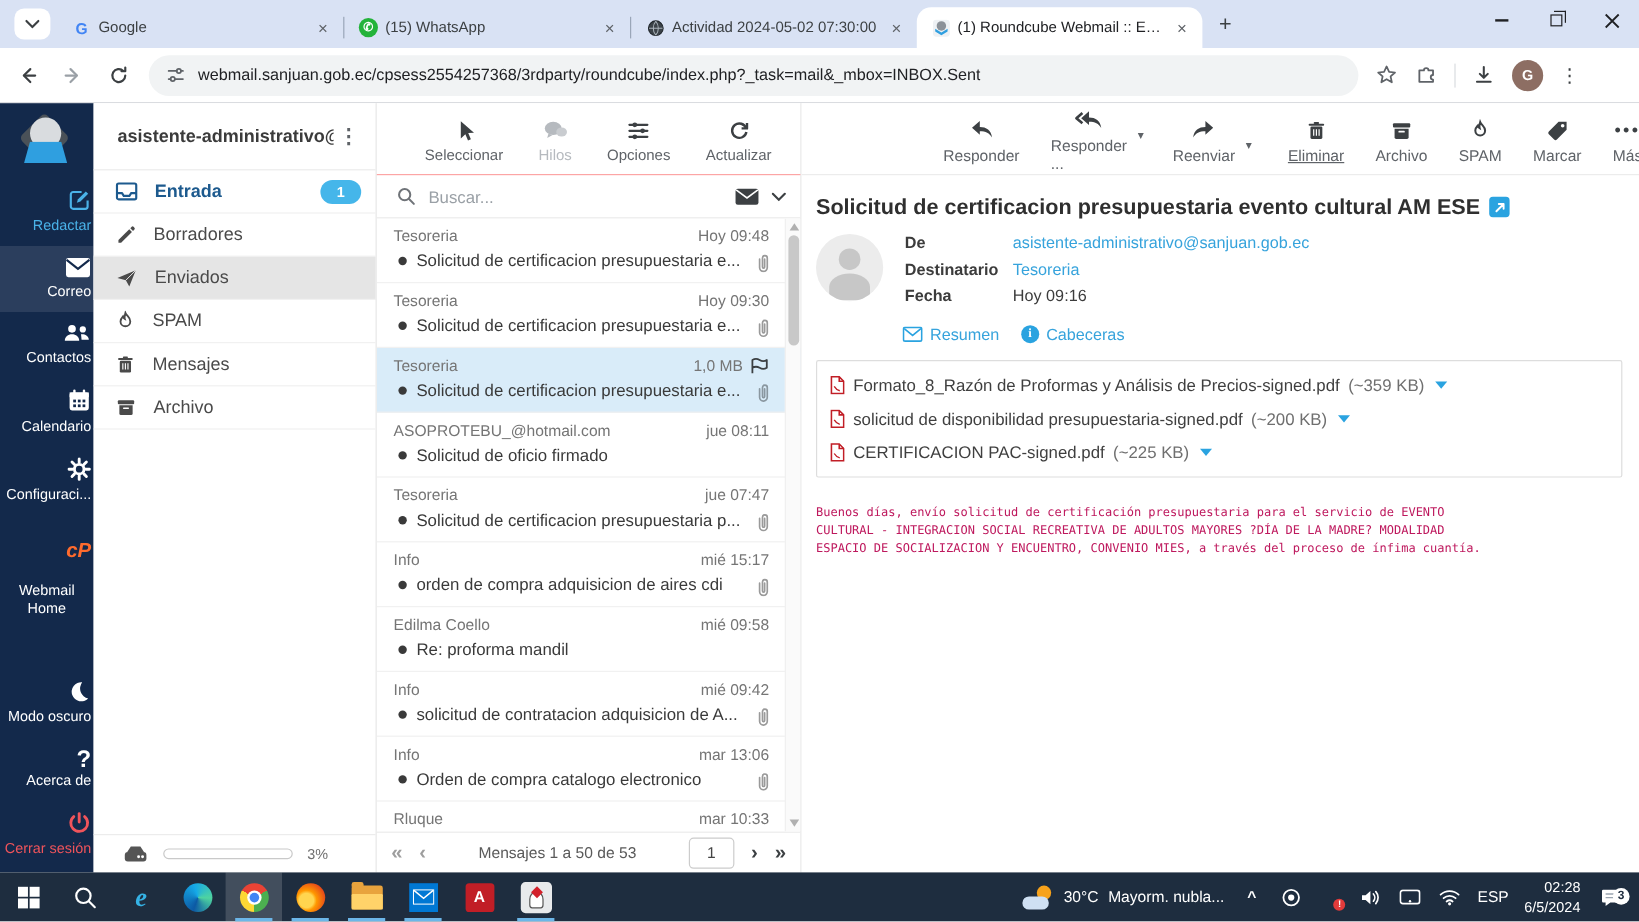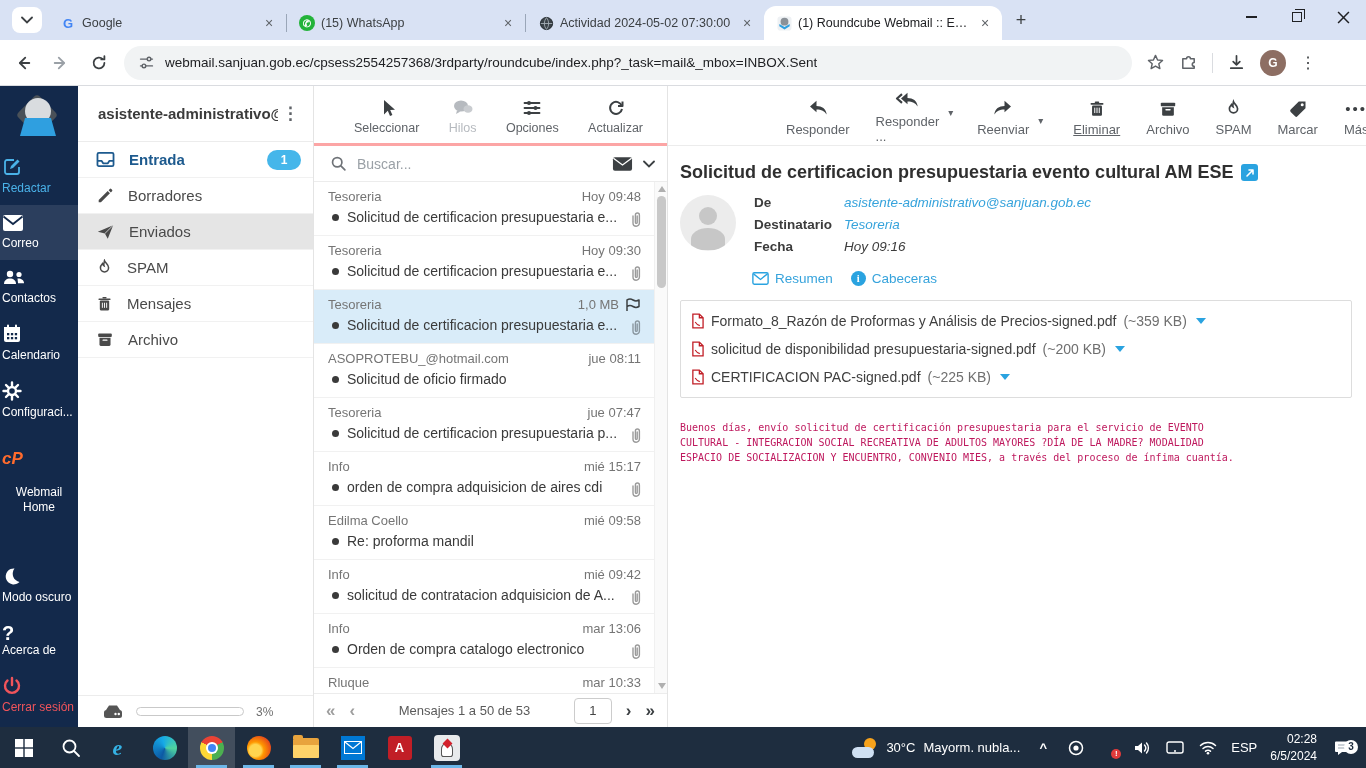--- a/index.html
+++ b/index.html
@@ -31,21 +31,21 @@
   .avatar-g { width:26px; height:26px; border-radius:50%; background:#8d6e63; color:#fff; font-size:12px; font-weight:bold; display:flex; align-items:center; justify-content:center; }
   .vdiv { width:1px; height:20px; background:#dadce0; }
   .kebab { font-size:16px; color:#3c4043; }
 
   
   .appnav { position:absolute; top:86px; left:0; width:78px; height:641px; background:#13294b; display:flex; flex-direction:column; align-items:stretch; color:#fff; }
   .logo { width:46px; height:44px; margin:12px auto 6px; position:relative; }
   .logo .back { position:absolute; left:6px; top:2px; width:30px; height:30px; background:#4a5158; transform:rotate(45deg); border-radius:4px; }
   .logo .sphere { position:absolute; left:9px; top:0px; width:26px; height:26px; border-radius:50%; background:#d9dcdf; }
   .logo .cube { position:absolute; left:4px; top:20px; width:36px; height:18px; background:#2f9fe0; clip-path:polygon(14% 0,86% 0,100% 100%,0 100%); }
-  .navitem { display:flex; flex-direction:column; align-items:flex-start; padding:9px 2px; font-size:12px; line-height:1.25; text-align:center; cursor:default; }
+  .navitem { display:flex; flex-direction:column; align-items:flex-end; padding:9px 2px; font-size:12px; line-height:1.25; text-align:center; cursor:default; }
   .navitem svg { margin-bottom:4px; }
   .navitem.compose { color:#4ab2e8; }
   .navitem.active { background:rgba(255,255,255,.10); }
   .navitem.logout { color:#f0545b; }
   .navgap { height:10px; }
   .navbottom { margin-top:auto; }
   .cp-logo { font-weight:bold; font-style:italic; font-size:17px; color:#ff6b2d; margin-bottom:16px; }
 
   
   .folders { position:absolute; top:86px; left:78px; width:236px; height:641px; background:#fff; border-right:1px solid #e4e4e4; display:flex; flex-direction:column; }
@@ -57,21 +57,21 @@
   .fitem.inbox { color:#1d5a8e; font-weight:bold; }
   .fitem.sel { background:#e5e5e5; }
   .badge { margin-left:auto; background:#45b6ea; color:#fff; font-size:12px; font-weight:bold; border-radius:10px; min-width:34px; height:20px; display:flex; align-items:center; justify-content:center; }
   .quota { margin-top:auto; height:32px; border-top:1px solid #ececec; display:flex; align-items:center; padding:0 14px 0 24px; gap:12px; }
   .qbar { width:108px; height:9px; border:1px solid #c9c9c9; border-radius:5px; background:#fff; overflow:hidden; }
   .qfill { width:14%; height:100%; background:#4ab0e8; border-radius:5px; }
   .qtxt { font-size:12px; color:#6f6f6f; }
 
   
   .list { position:absolute; top:86px; left:314px; width:354px; height:641px; background:#fff; border-right:1px solid #e4e4e4; display:flex; flex-direction:column; }
-  .ltoolbar { height:60px; border-bottom:3px solid #fca5a5; display:flex; align-items:center; justify-content:space-between; padding:4px 24px 0 40px; }
+  .ltoolbar { height:60px; border-bottom:1px solid #fca5a5; display:flex; align-items:center; justify-content:space-between; padding:4px 24px 0 40px; }
   .tbtn { display:flex; flex-direction:column; align-items:center; gap:3px; font-size:12.5px; color:#5f6368; }
   .tbtn.disabled { color:#b6babf; }
   .searchrow { height:36px; display:flex; align-items:center; padding:0 12px 0 16px; border-bottom:1px solid #ececec; }
   .searchrow input { border:none; outline:none; flex:1; font-size:14px; color:#444; margin-left:10px; font-family:"Liberation Sans",sans-serif; background:transparent; }
   .searchrow input::placeholder { color:#9aa0a6; }
   .rows { position:relative; flex:1; overflow:hidden; }
   .mrow { height:54px; padding:7px 26px 0 14px; border-bottom:1px solid #f1f1f1; position:relative; }
   .mrow.sel { background:#d9ecf9; }
   .l1 { display:flex; justify-content:space-between; align-items:center; font-size:13px; color:#757575; }
   .l1 .flag { margin-left:6px; }
@@ -98,21 +98,21 @@
   .subjectline { display:flex; align-items:center; padding:16px 14px 6px 12px; }
   .subjectline h1 { font-size:18px; color:#2f2f2f; font-weight:bold; white-space:nowrap; overflow:hidden; }
   .extlink { width:17px; height:17px; background:#2aa3e0; border-radius:3px; margin-left:8px; flex:none; display:flex; align-items:center; justify-content:center; }
   .hdrblock { display:flex; padding:6px 12px 0 12px; }
   .pavatar { width:56px; height:56px; border-radius:50%; background:#ececec; position:relative; overflow:hidden; flex:none; }
   .pavatar .head { position:absolute; left:19px; top:12px; width:18px; height:18px; border-radius:50%; background:#c7c7c7; }
   .pavatar .bodyp { position:absolute; left:11px; top:33px; width:34px; height:22px; border-radius:50% 50% 0 0; background:#c7c7c7; }
   .hrows { margin-left:18px; font-size:13.5px; }
   .hrow { display:flex; margin-bottom:7px; }
   .hlabel { width:90px; font-weight:bold; color:#3c3c3c; }
-  .hval { color:#3c3c3c;font-style:italic; }
+  .hval { color:#3c3c3c; }
   .hlink { color:#36a3dc; }
   .metarow { display:flex; align-items:center; gap:18px; padding:10px 0 0 84px; font-size:13.5px; }
   .metaitem { display:flex; align-items:center; gap:6px; color:#36a3dc; }
   .infoi { width:15px; height:15px; border-radius:50%; background:#2aa3e0; color:#fff; font-size:10.5px; font-weight:bold; display:flex; align-items:center; justify-content:center; font-family:"Liberation Serif",serif; }
   .attbox { margin:14px 14px 0 12px; border:1px solid #ddd; border-radius:2px; padding:6px 10px; }
   .attrow { display:flex; align-items:center; height:28px; font-size:14px; color:#3f3f3f; gap:7px; }
   .attsize { color:#6f6f6f; }
   .attcaret { width:0; height:0; border-left:5px solid transparent; border-right:5px solid transparent; border-top:6px solid #2aa3e0; margin-left:2px; }
   .mailbody { padding:22px 14px 0 12px; font-family:"DejaVu Sans Mono",monospace; font-size:10px; line-height:1.5; color:#be185d; white-space:pre-wrap; }
 

